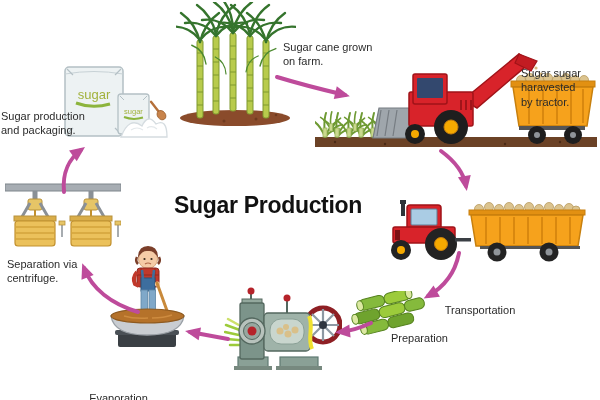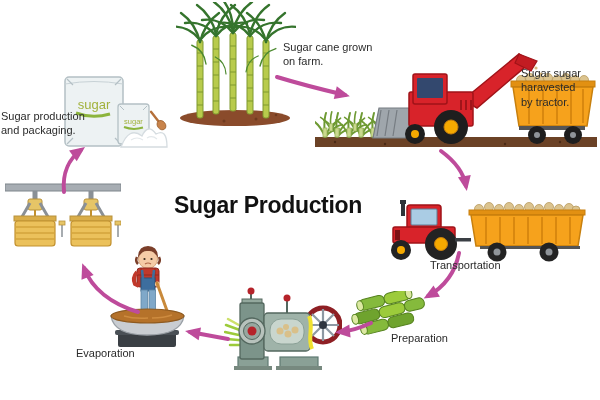--- a/index.html
+++ b/index.html
@@ -1,21 +1,21 @@
 <!DOCTYPE html>
 <html><head>
 <meta charset="utf-8">
 <style>
   html,body{margin:0;padding:0;background:#fff;}
   #canvas{position:relative;width:600px;height:400px;background:#fff;overflow:hidden;
           font-family:"Liberation Sans",sans-serif;}
   .stage{position:absolute;}
   .stage svg{display:block;}
   .lbl{position:absolute;font-size:11px;line-height:1.3;color:#2b2b2b;white-space:pre-line;z-index:6;}
-  .lbl.center{text-align:left;}
+  .lbl.center{text-align:center;margin-top:45px;}
   #title{position:absolute;left:168px;top:192px;width:200px;text-align:center;
          font-size:23px;font-weight:bold;color:#111;letter-spacing:-0.3px;z-index:6;}
   #arrows{position:absolute;left:0;top:0;z-index:5;pointer-events:none;}
 </style>
 </head>
 <body>
 
 <div id="canvas">
 
   <div id="title">Sugar Production</div>
@@ -312,22 +312,24 @@
           <path d="M0,28 V34" stroke="#C2912F" stroke-width="2"></path>
           <path d="M27,42 V55" stroke="#8A9096" stroke-width="1.5"></path>
           <rect x="24" y="39" width="6" height="4" fill="#E6C567" stroke="#B8923C" stroke-width="0.8"></rect>
         </g>
       </defs>
       <rect x="0" y="2" width="116" height="7" fill="#A7ADB3" stroke="#7E868C" stroke-width="1"></rect>
       <use href="#centrifuge-unit" x="30" y="0"></use>
       <use href="#centrifuge-unit" x="86" y="0"></use>
     </svg>
   </div>
-
-  <div class="stage" style="left:55px;top:66px;">
+  <div class="lbl" style="left:7px;top:257px;">Separation via
+centrifuge.</div>
+
+  <div class="stage" style="left:55px;top:56px;">
     <svg width="115" height="88" viewBox="0 0 115 88">
       <g>
         <rect x="10" y="11" width="58" height="69" rx="4" fill="#EDF2F3" stroke="#B4C0C5" stroke-width="1.5"></rect>
         <path d="M10,18 q29,-5 58,0" stroke="#C8D2D6" stroke-width="1" fill="none"></path>
         <path d="M12,13 l6,6 M66,13 l-6,6 M12,78 l6,-6 M66,78 l-6,-6" stroke="#B4C0C5" stroke-width="1.2"></path>
         <text x="39" y="43" text-anchor="middle" font-size="13" fill="#A2B23C">sugar</text>
         <path d="M21,47 q16,6 34,1" stroke="#8CB43C" stroke-width="3" fill="none"></path>
       </g>
       <g>
         <rect x="63" y="38" width="31" height="40" rx="3" fill="#EDF2F3" stroke="#B4C0C5" stroke-width="1.3"></rect>

